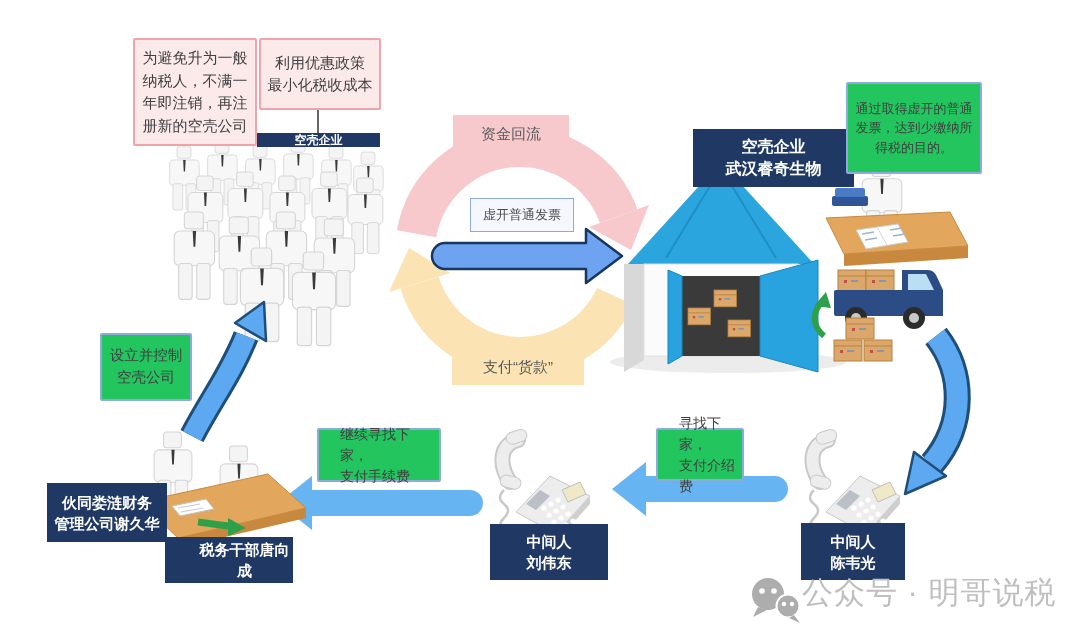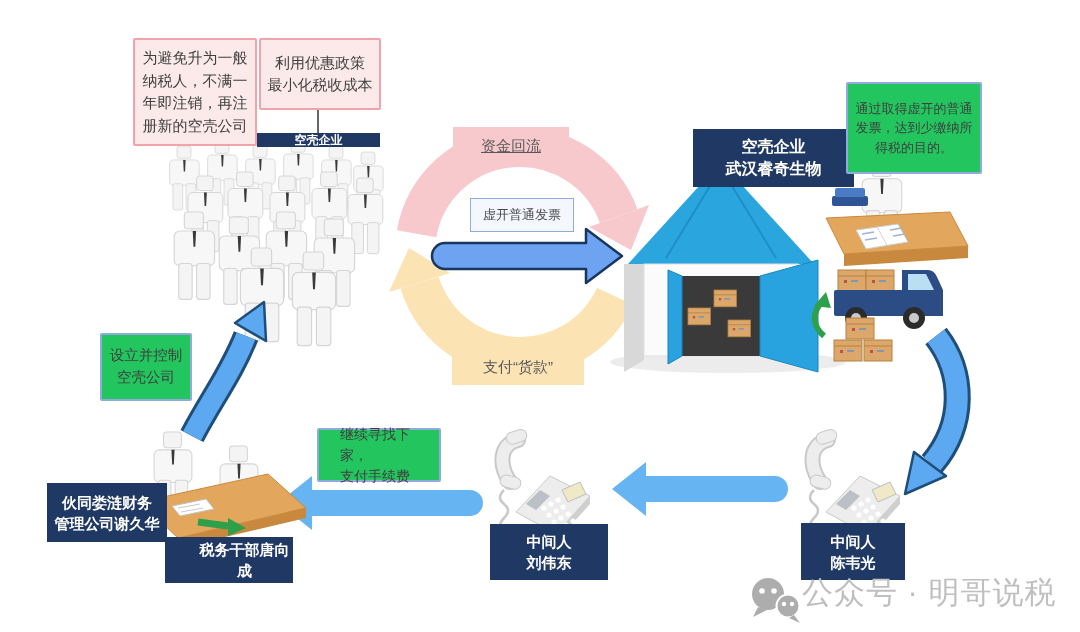--- a/index.html
+++ b/index.html
@@ -249,32 +249,34 @@
 </svg>
 
 <div class="abs callout-pink" style="left:133px;top:38px;width:124px;height:108px;">为避免升为一般
 纳税人，不满一
 年即注销，再注
 册新的空壳公司</div>
 <div class="abs callout-pink" style="left:259px;top:38px;width:122px;height:72px;">利用优惠政策
 最小化税收成本</div>
 <div class="abs navy-box" style="left:257px;top:133px;width:123px;height:14px;font-size:12px;">空壳企业</div>
 
-<div class="abs tab tab-pink" style="left:453px;top:127px;width:116px;height:38px;text-decoration:underline;">资金回流</div>
+<div class="abs tab tab-pink" style="left:453px;top:115px;width:116px;height:38px;">资金回流</div>
 <div class="abs cycle-mid" style="left:470px;top:198px;width:104px;height:34px;">虚开普通发票</div>
 <div class="abs tab tab-yellow" style="left:452px;top:350px;width:132px;height:35px;text-align:center;">支付“货款”</div>
 
 <div class="abs navy-box" style="left:693px;top:129px;width:161px;height:58px;font-size:16px;">空壳企业
 武汉睿奇生物</div>
 <div class="abs callout-blue" style="left:846px;top:82px;width:136px;height:92px;font-size:13px;">通过取得虚开的普通
 发票，达到少缴纳所
 得税的目的。</div>
 
 <div class="abs navy-box" style="left:801px;top:523px;width:104px;height:57px;">中间人
 陈韦光</div>
+<div class="abs callout-blue left" style="left:656px;top:428px;width:88px;height:53px;">寻找下家，
+支付介绍费</div>
 <div class="abs navy-box" style="left:490px;top:524px;width:118px;height:56px;">中间人
 刘伟东</div>
 <div class="abs callout-blue left" style="left:317px;top:428px;width:124px;height:54px;">继续寻找下家，
 支付手续费</div>
 
 <div class="abs navy-box" style="left:165px;top:537px;width:128px;height:46px;padding-left:31px;">税务干部唐向成</div>
 <div class="abs navy-box" style="left:47px;top:483px;width:120px;height:59px;">伙同娄涟财务
 管理公司谢久华</div>
 <div class="abs callout-blue" style="left:100px;top:333px;width:92px;height:68px;font-size:14.5px;">设立并控制
 空壳公司</div>

